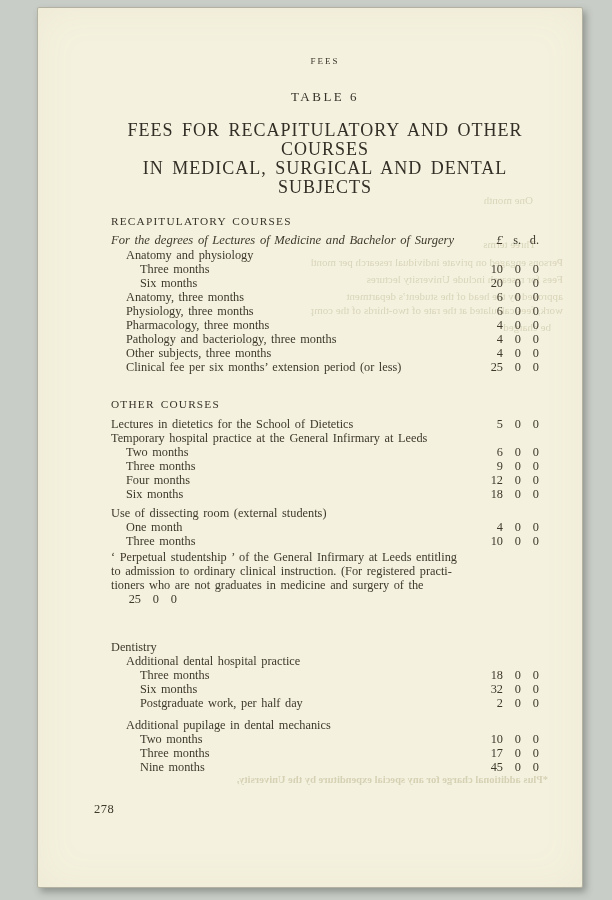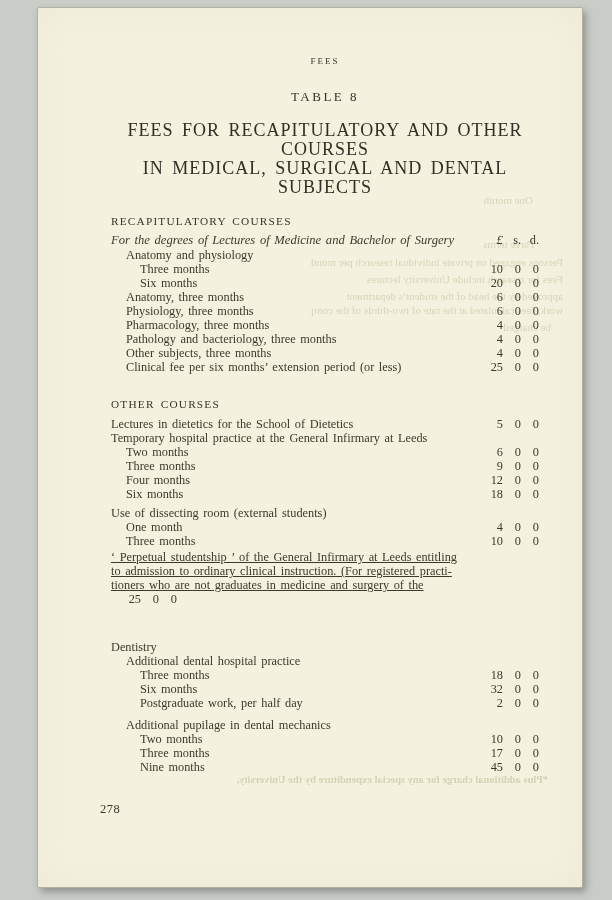--- a/index.html
+++ b/index.html
@@ -58,24 +58,24 @@
     font-variant-numeric:oldstyle-nums;font-feature-settings:"onum";
   }
   .col-f{width:30px;}
   .col-s{width:18px;}
   .col-d{width:18px;}
   .colhead{margin-top:6px;}
   .colhead .lbl{font-style:italic;font-size:12.6px;}
   .colhead .col-f{font-style:italic;font-size:13px;}
   .para{margin-top:2px;}
   .para .pline{
-    font-size:12.3px;line-height:14px;word-spacing:1.5px;white-space:nowrap;text-decoration:underline;
+    font-size:12.3px;line-height:14px;word-spacing:1.5px;white-space:nowrap;
   }
   .page-number{
-    position:absolute;left:62px;top:794px;
+    position:absolute;left:56px;top:794px;
     font-size:12.5px;color:#3f392c;letter-spacing:0.5px;
     font-variant-numeric:oldstyle-nums;font-feature-settings:"onum";
   }
   
   .ghost{
     position:absolute;
     transform:scaleX(-1);
     color:#9b9566;opacity:0.30;
     filter:blur(0.5px);
     font-size:11px;white-space:nowrap;overflow:hidden;
@@ -102,21 +102,21 @@
       <div class="ghost g3">Persons engaged on private individual research per month</div>
       <div class="ghost g4">Fees for research include University lectures</div>
       <div class="ghost g5">approved by the head of the student’s department</div>
       <div class="ghost g6">work, fees calculated at the rate of two-thirds of the composition fee will</div>
       <div class="ghost g7">be charged</div>
       <div class="ghost g8 bold">*Plus additional charge for any special expenditure by the University,</div>
     </div>
 
   <div class="content">
     <div class="running-head">FEES</div>
-    <div class="table-label">TABLE 8</div>
+    <div class="table-label">TABLE 6</div>
     <div class="page-title">
       <div>FEES FOR RECAPITULATORY AND OTHER COURSES</div>
       <div>IN MEDICAL, SURGICAL AND DENTAL SUBJECTS</div>
     </div>
 
     <div class="sec0">
       <div class="section-heading sec0-heading">RECAPITULATORY COURSES</div>
       <div class="row colhead">
         <span class="lbl">For the degrees of Lectures of Medicine and Bachelor of Surgery</span>
         <span class="col-f">£</span>

